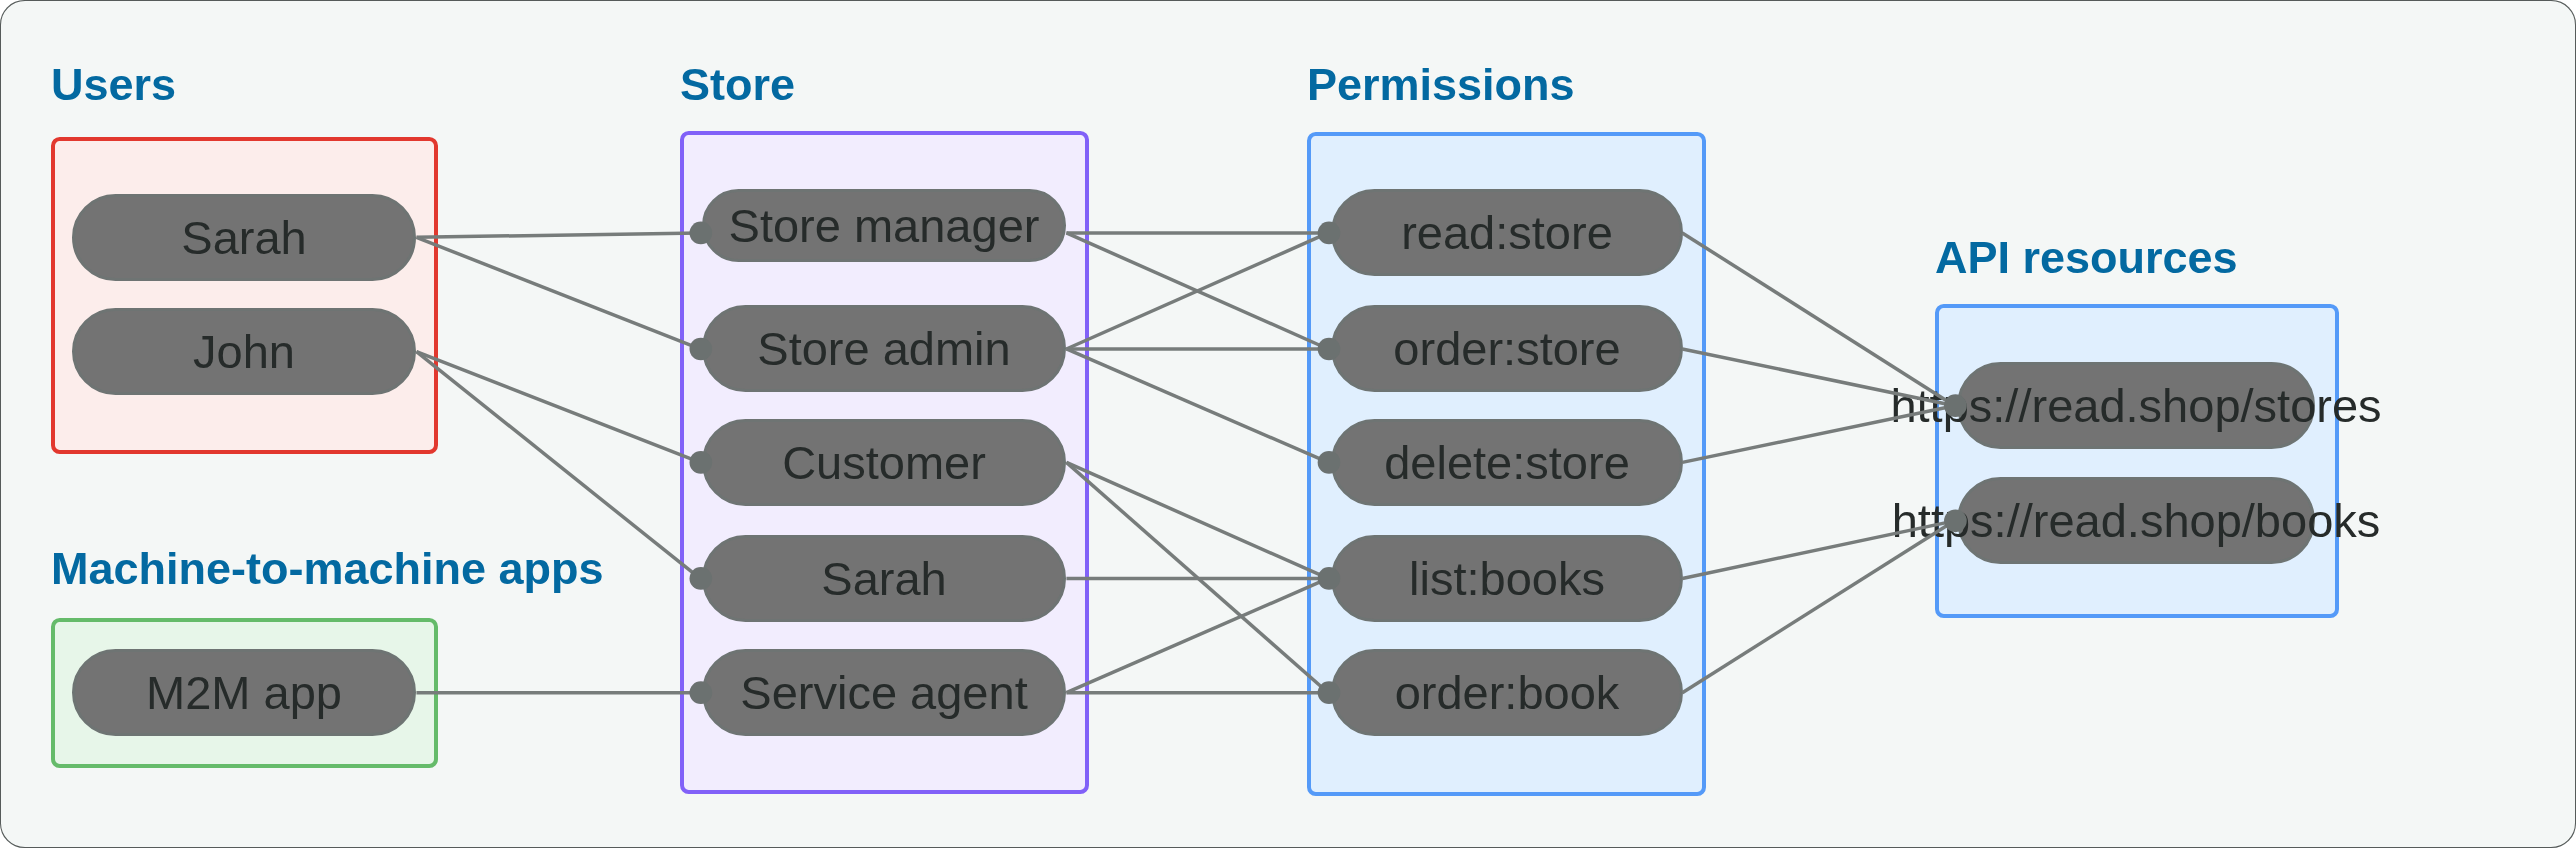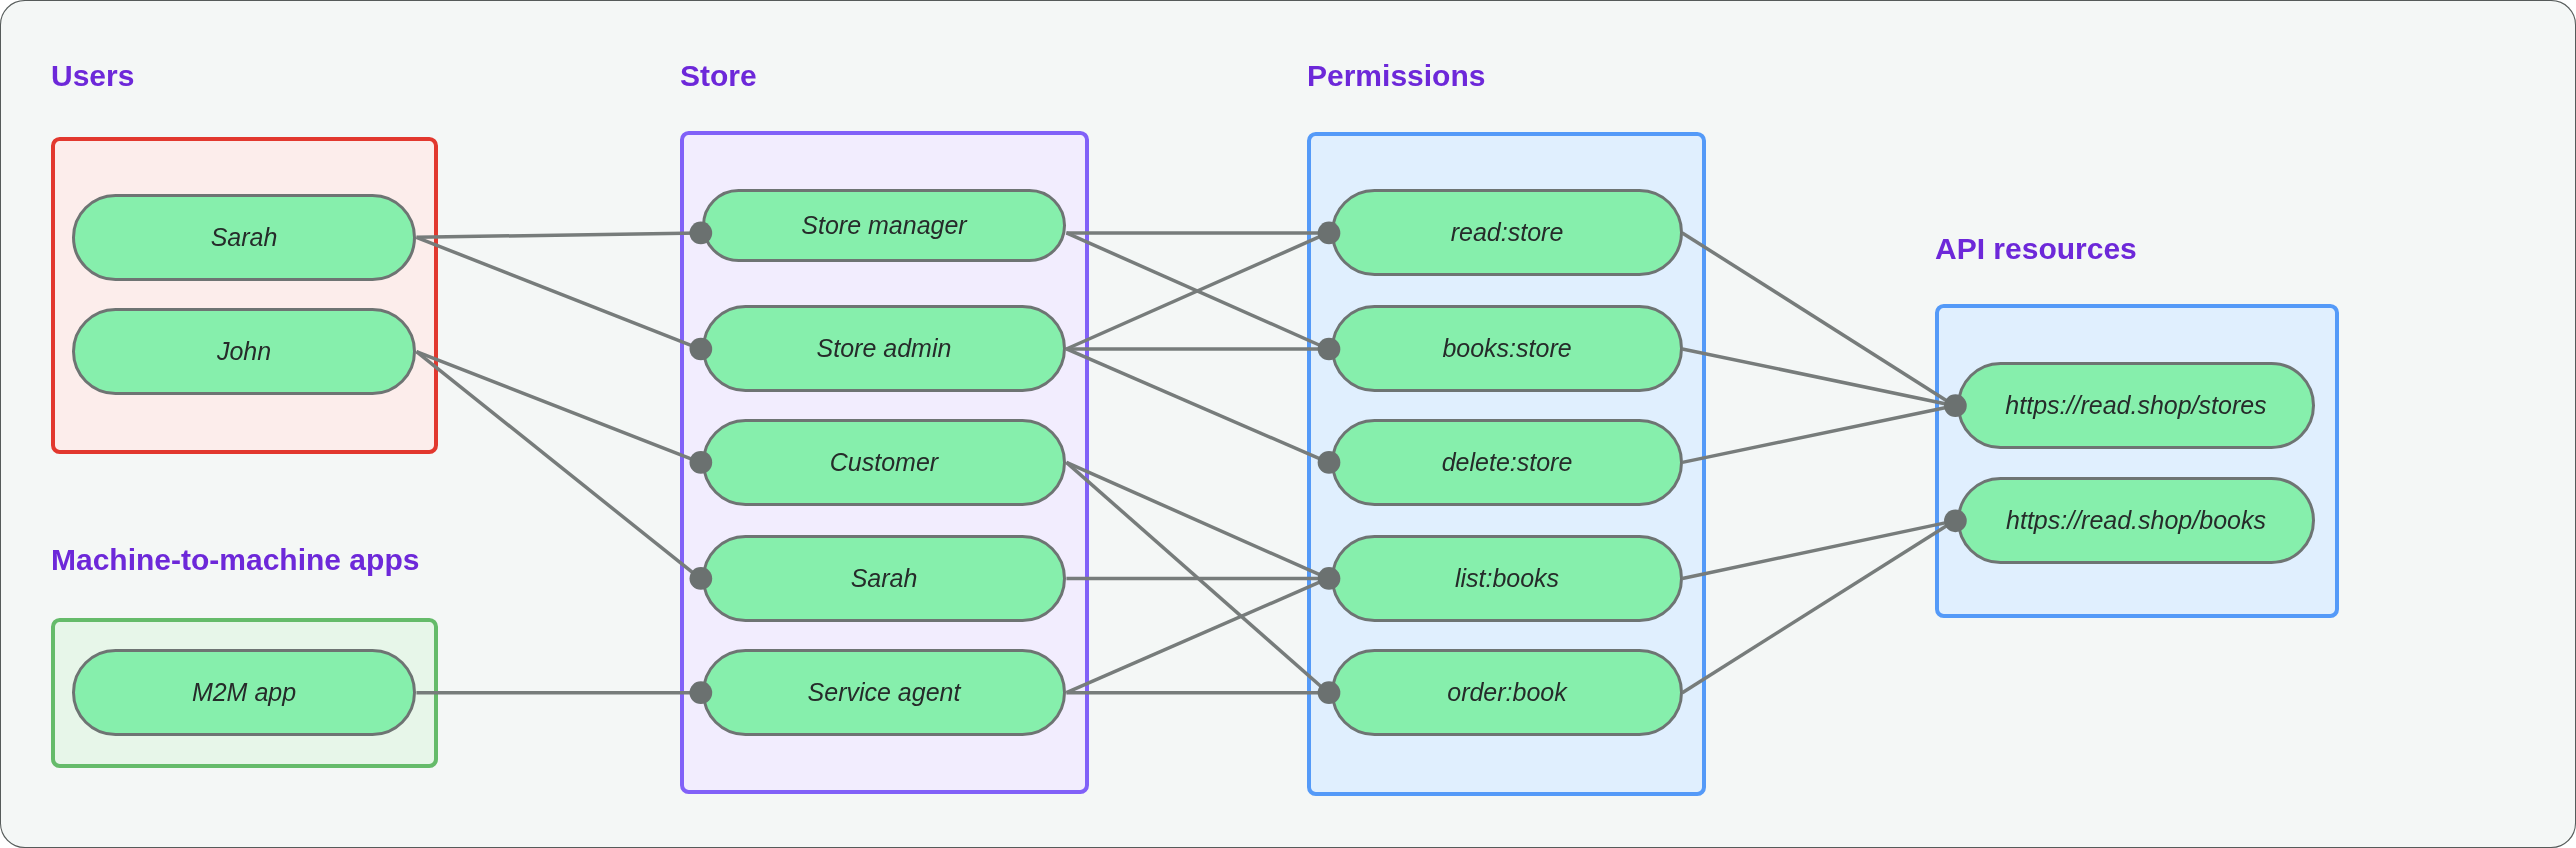--- a/index.html
+++ b/index.html
@@ -1,22 +1,22 @@
 <!DOCTYPE html>
 <html style="font-size:14px"><head>
 <meta charset="utf-8">
 <style>
   html,body{margin:0;padding:0;background:#ffffff;}
   .stage{position:relative;width:2576px;height:848px;font-family:"Liberation Sans",sans-serif;}
   .canvas{position:absolute;inset:0;background:#f4f7f6;border-radius:24.4px;overflow:hidden;}
   .corner-frame{position:absolute;inset:-7.9px;border:9.6px solid #39403e;border-radius:33px;pointer-events:none;opacity:.85;}
-  .group-label{position:absolute;font-size:30px;font-weight:600;color:#6d28d9;z-index:5;white-space:nowrap;}
+  .group-label{position:absolute;font-size:45px;font-weight:600;color:#0369a1;z-index:5;white-space:nowrap;}
   .group-box{position:absolute;border-radius:8.7px;border:4.4px solid transparent;box-sizing:border-box;z-index:1;}
-  .pill{position:absolute;box-sizing:border-box;background:#86efac;border:3.5px solid #6e7473;border-radius:872px;
-        display:flex;align-items:center;justify-content:center;font-size:25px;color:#262b2a;z-index:2;white-space:nowrap;font-style:italic;}
+  .pill{position:absolute;box-sizing:border-box;background:#737373;border:3.5px solid #6e7473;border-radius:872px;
+        display:flex;align-items:center;justify-content:center;font-size:47px;color:#262b2a;z-index:2;white-space:nowrap;}
   #edge-layer{position:absolute;inset:0;z-index:3;pointer-events:none;}
 </style>
 </head>
 <body>
 
 <div class="stage">
   <div class="canvas">
 
     <span class="group-label" style="left:51px;top:59px">Users</span>
     <span class="group-label" style="left:51px;top:543px">Machine-to-machine apps</span>
@@ -32,21 +32,21 @@
 
     <div class="pill" style="left: 72px; top: 194px; width: 344px; height: 87px;">Sarah</div>
     <div class="pill" style="left: 72px; top: 308px; width: 344px; height: 87px;">John</div>
     <div class="pill" style="left: 72px; top: 649px; width: 344px; height: 87px;">M2M app</div>
     <div class="pill" style="left: 702px; top: 189px; width: 364px; height: 73px;">Store manager</div>
     <div class="pill" style="left: 702px; top: 419px; width: 364px; height: 87px;">Customer</div>
     <div class="pill" style="left: 702px; top: 305px; width: 364px; height: 87px;">Store admin</div>
     <div class="pill" style="left: 702px; top: 535px; width: 364px; height: 87px;">Sarah</div>
     <div class="pill" style="left: 702px; top: 649px; width: 364px; height: 87px;">Service agent</div>
     <div class="pill" style="left: 1331px; top: 189px; width: 352px; height: 87px;">read:store</div>
-    <div class="pill" style="left: 1331px; top: 305px; width: 352px; height: 87px;">books:store</div>
+    <div class="pill" style="left: 1331px; top: 305px; width: 352px; height: 87px;">order:store</div>
     <div class="pill" style="left: 1331px; top: 419px; width: 352px; height: 87px;">delete:store</div>
     <div class="pill" style="left: 1331px; top: 535px; width: 352px; height: 87px;">list:books</div>
     <div class="pill" style="left: 1331px; top: 649px; width: 352px; height: 87px;">order:book</div>
     <div class="pill" style="left: 1957px; top: 362px; width: 358px; height: 87px;">https://read.shop/stores</div>
     <div class="pill" style="left: 1957px; top: 477px; width: 358px; height: 87px;">https://read.shop/books</div>
 
     <svg id="edge-layer" width="2576" height="848" viewBox="0 0 2952 972">
         <line x1="477" y1="272" x2="802" y2="267" stroke="#777c7b" stroke-width="4"></line>
         <line x1="477" y1="272" x2="802" y2="400" stroke="#777c7b" stroke-width="4"></line>
         <line x1="477" y1="403" x2="802" y2="530" stroke="#777c7b" stroke-width="4"></line>

